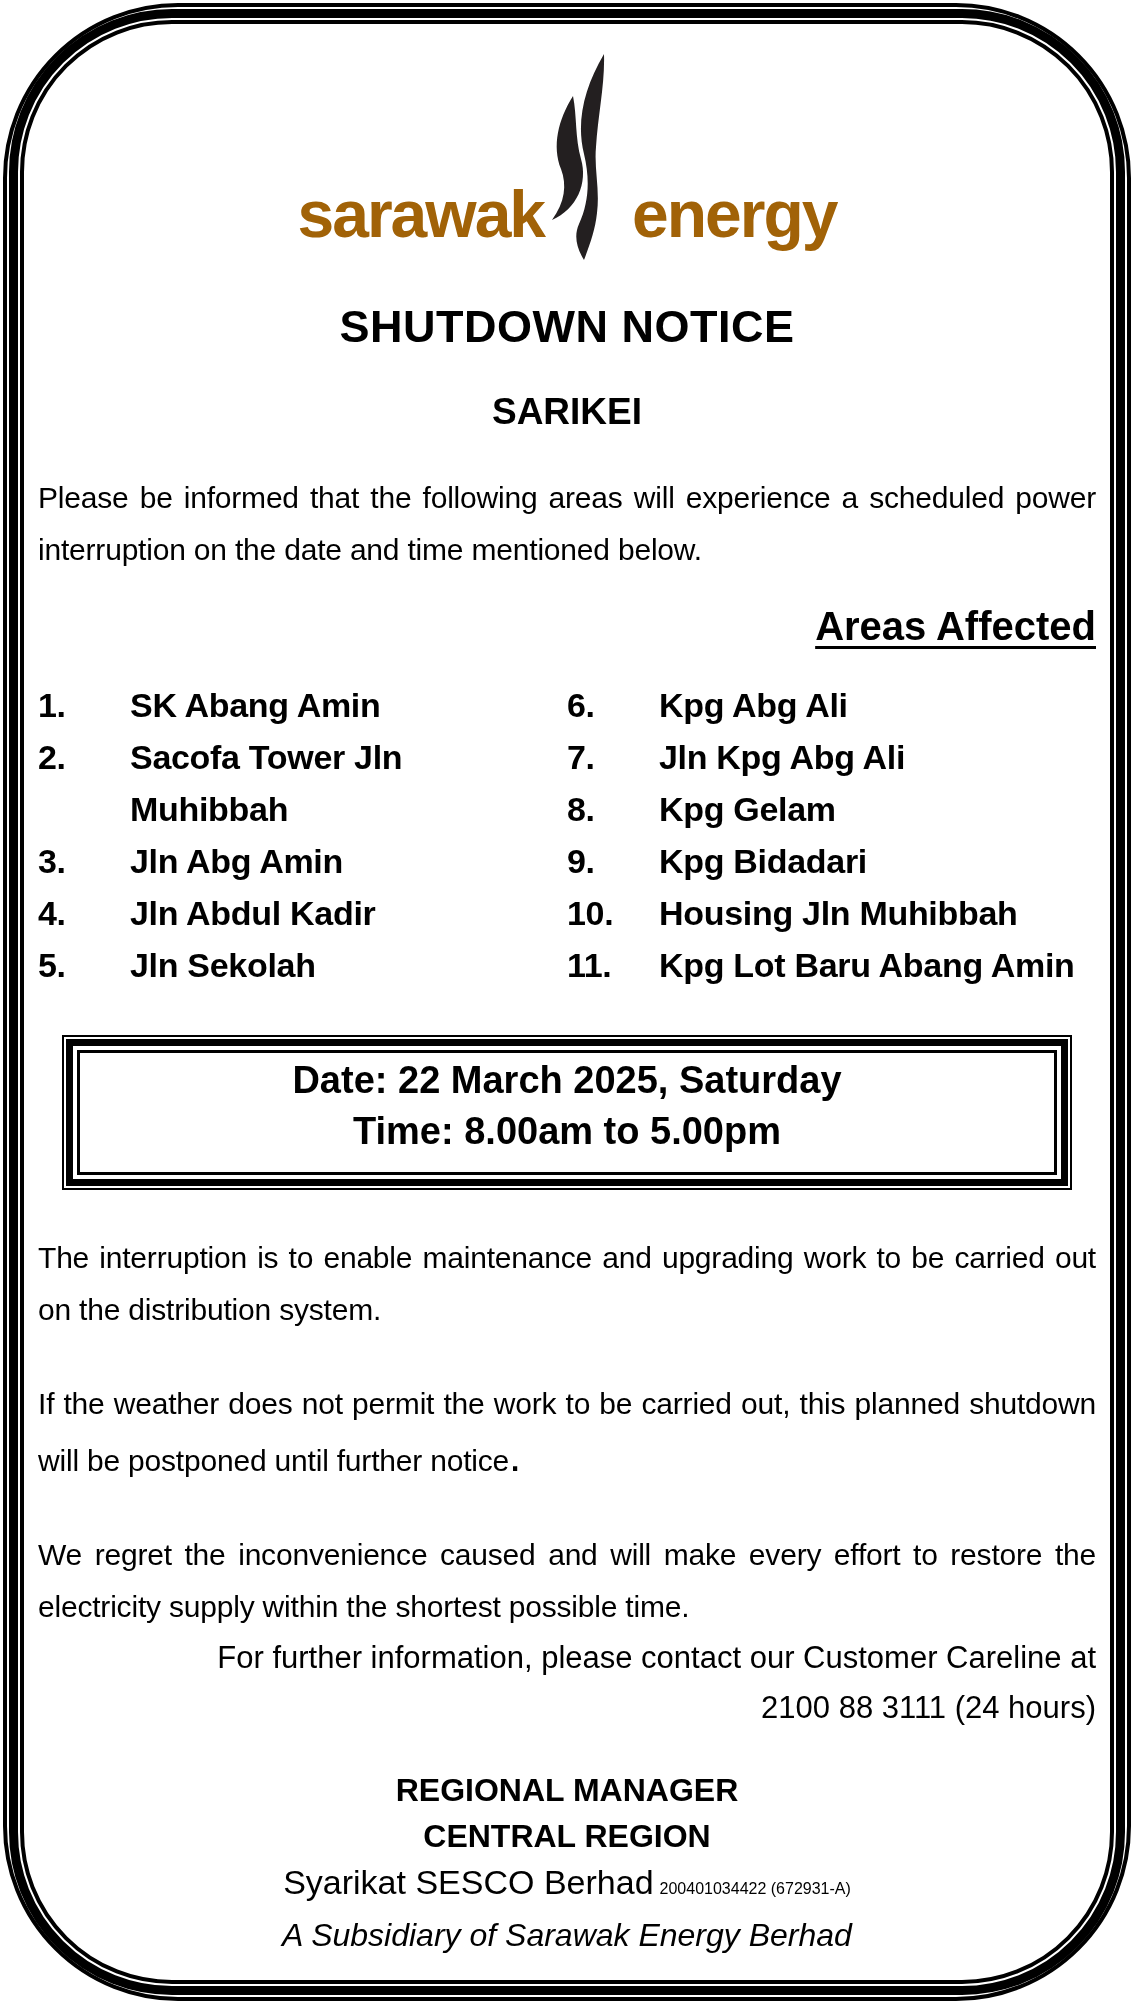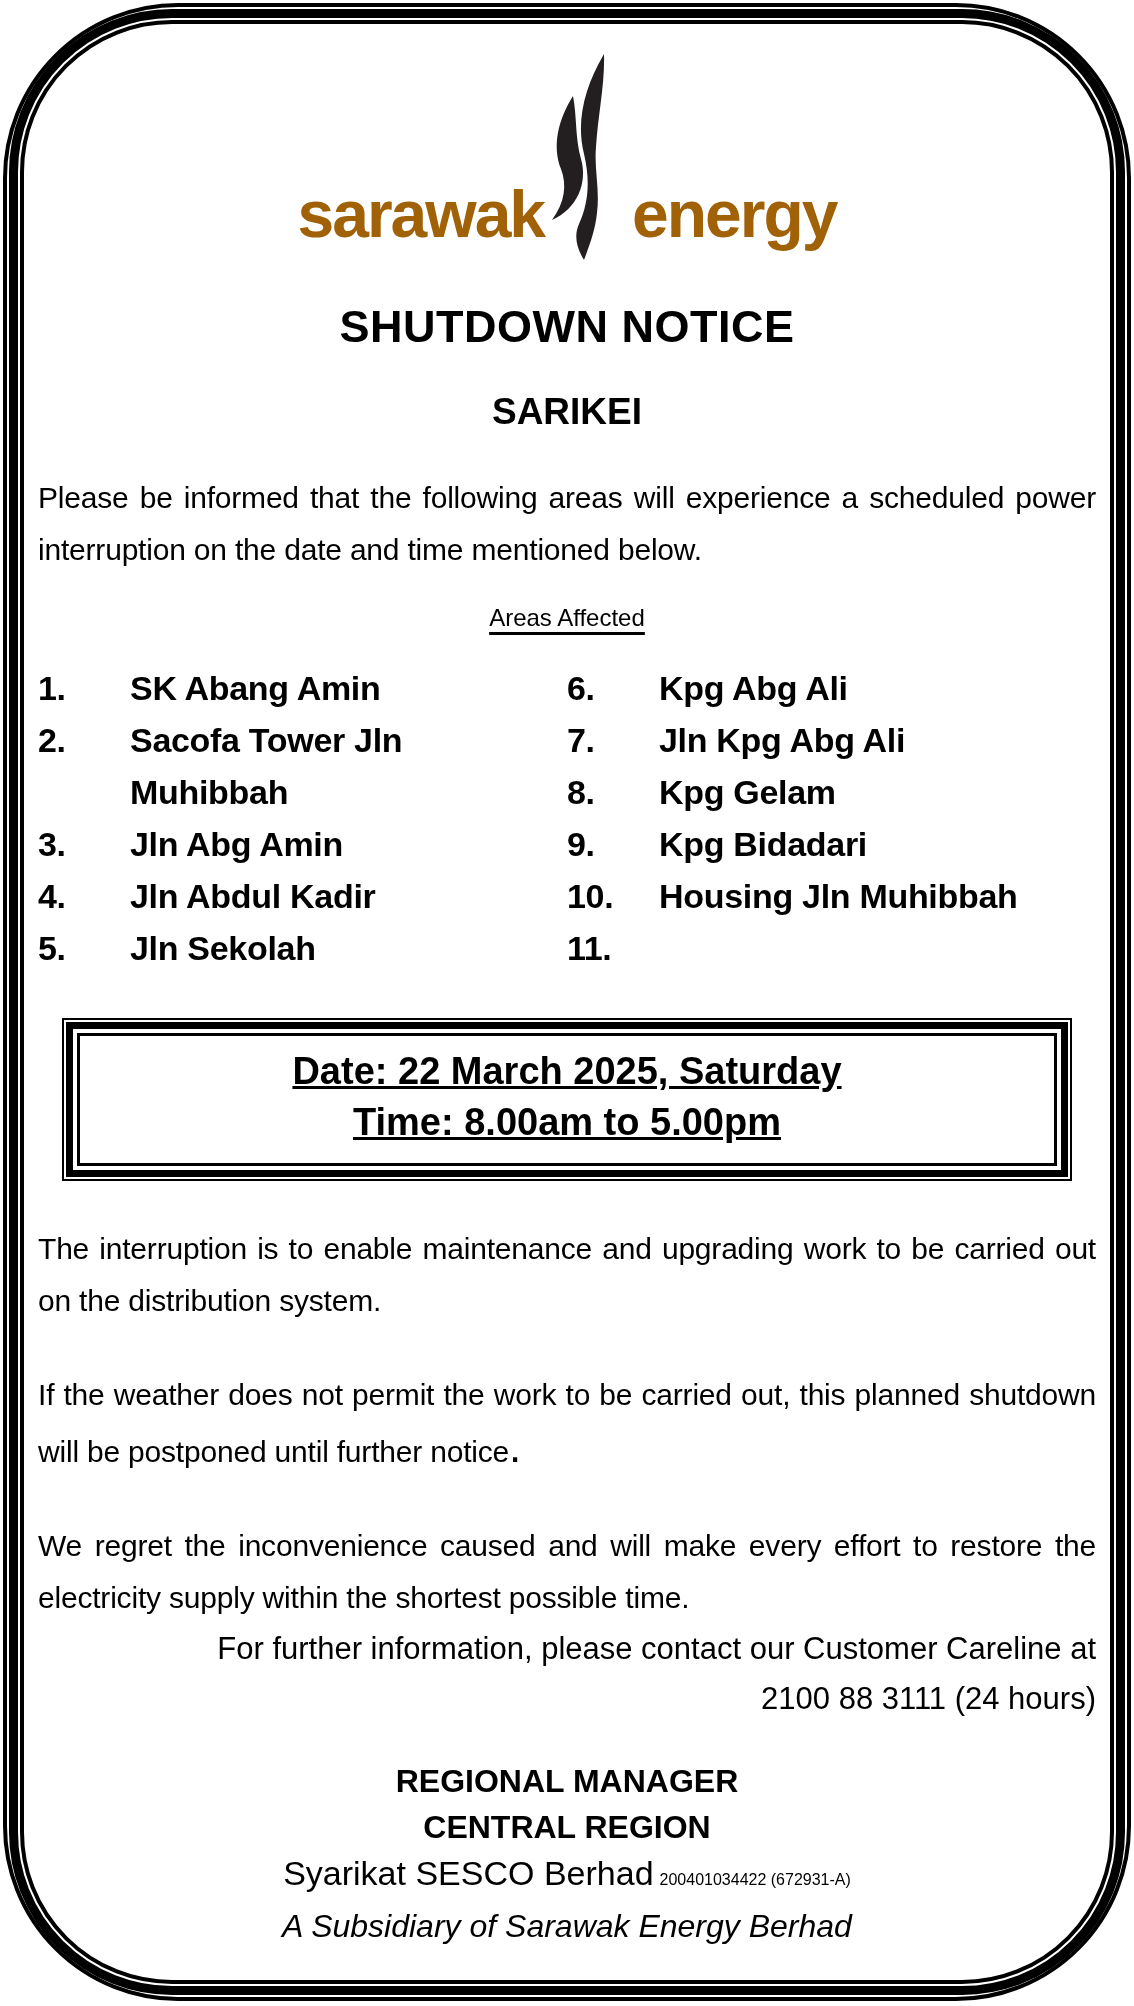--- a/index.html
+++ b/index.html
@@ -28,34 +28,34 @@
   .title   { text-align:center; font-size:45px; font-weight:700; line-height:1; margin-top:58px; letter-spacing:0.5px; }
   .subtitle{ text-align:center; font-size:37px; font-weight:700; line-height:1; margin-top:44px; }
 
   .para {
     font-size:30px; line-height:52px; letter-spacing:-0.2px;
     text-align:justify; margin-top:42px;
   }
   .big-period { font-size:44px; }
 
   .areas-title {
-    text-align:center; font-size:24px; font-weight:400; margin-top:28px;
+    text-align:right; font-size:40px; font-weight:700; margin-top:28px;
     text-decoration:underline; text-decoration-thickness:3px; text-underline-offset:6px;
   }
   .areas { display:flex; margin-top:30px; }
   .area-col { width:50%; }
   .area-item { display:grid; grid-template-columns:92px 1fr; }
   .area-num, .area-name {
     font-size:34px; font-weight:700; line-height:52px; letter-spacing:-0.3px;
   }
 
   
   .db1 { margin:44px 24px 0; border:2px solid #000; padding:2px; }
   .db2 { border:7px solid #000; padding:4px; }
-  .db3 { border:3px solid #000; padding:10px 8px 14px; text-align:center;text-decoration:underline; }
+  .db3 { border:3px solid #000; padding:2px 8px 14px; text-align:center; }
   .db-line { font-size:38px; font-weight:700; line-height:1.35; }
 
   .careline { text-align:right; font-size:31px; line-height:50px; }
 
   .footer { text-align:center; margin-top:34px; }
   .footer-bold { font-size:32px; font-weight:700; line-height:46px; }
   .footer-company { font-size:34px; line-height:46px; }
   .footer-reg { font-size:16px; margin-left:6px; }
   .footer-sub { font-size:32px; line-height:46px;font-style:italic; }
 </style>
@@ -123,20 +123,21 @@
         <div class="area-item">
           <span class="area-num">9.</span>
           <span class="area-name">Kpg Bidadari</span>
         </div>
         <div class="area-item">
           <span class="area-num">10.</span>
           <span class="area-name">Housing Jln Muhibbah</span>
         </div>
         <div class="area-item">
           <span class="area-num">11.</span>
+          <span class="area-name">Kpg Lot Baru Abang Amin</span>
         </div>
       </div>
     </div>
 
     <div class="db1">
       <div class="db2">
         <div class="db3">
           <div class="db-line">Date: 22 March 2025, Saturday</div>
           <div class="db-line">Time: 8.00am to 5.00pm</div>
         </div>

